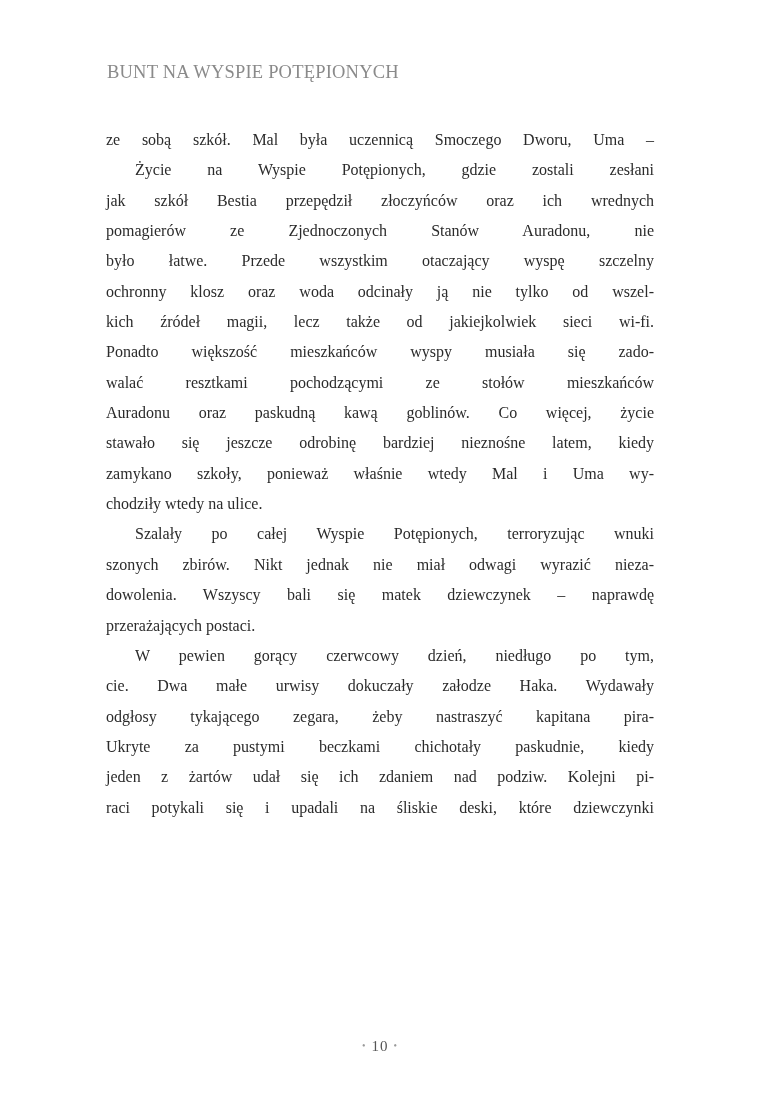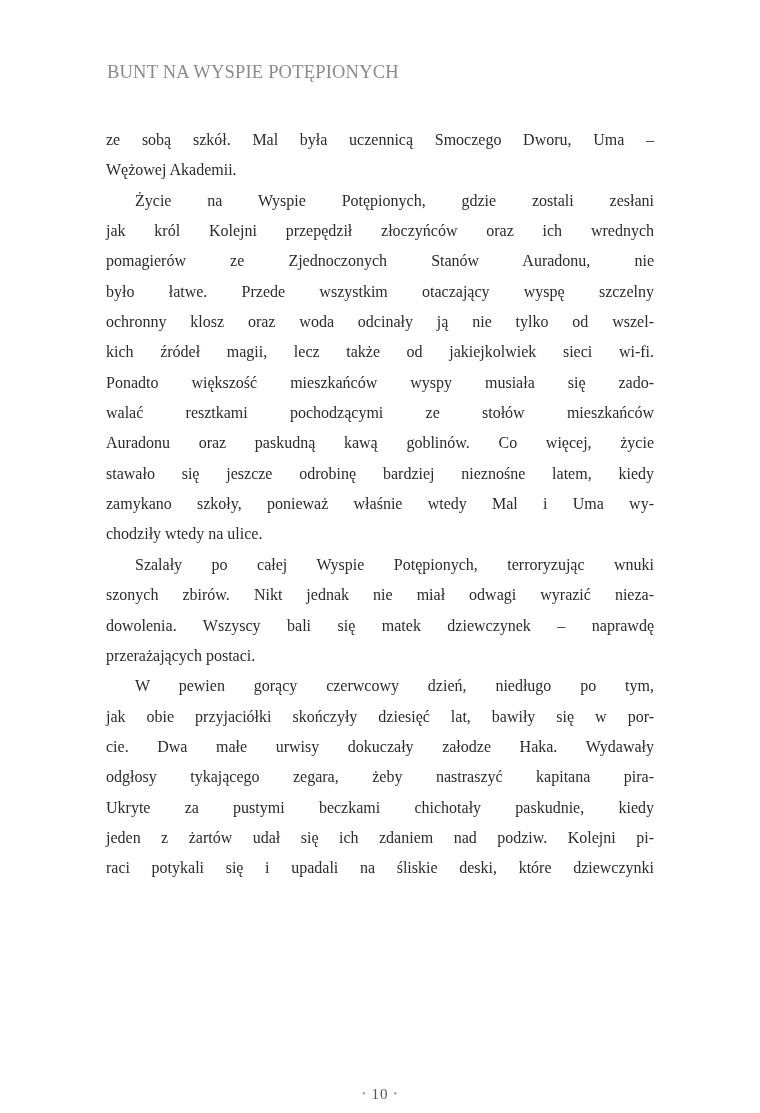--- a/index.html
+++ b/index.html
@@ -56,61 +56,58 @@
     .page-number {
       position: absolute;
       left: 0;
       width: 760px;
       top: 1038px;
       text-align: center;
       font-family: "Liberation Serif", "DejaVu Serif", serif;
       font-size: 15px;
       color: #555555;
       letter-spacing: 1px;
-      margin-top: 48px;
     }
     .page-number .dot {
       color: #9a9a9a;
       font-size: 10px;
       vertical-align: 2px;
       padding: 0 5px;
     }
   </style>
 </head>
 <body>
 
 <div class="page">
 
   <div class="running-header">BUNT NA WYSPIE POTĘPIONYCH</div>
 
   <div class="body-text">
 
     <span class="line">ze sobą szkół. Mal była uczennicą Smoczego Dworu, Uma –</span>
-    <span class="line last">Wężowej Akademii.</span>
 
     <span class="line indent">Życie na Wyspie Potępionych, gdzie zostali zesłani</span>
-    <span class="line">jak król Kolejni przepędził złoczyńców oraz ich wrednych</span>
+    <span class="line">jak szkół Bestia przepędził złoczyńców oraz ich wrednych</span>
     <span class="line">pomagierów ze Zjednoczonych Stanów Auradonu, nie</span>
     <span class="line">było łatwe. Przede wszystkim otaczający wyspę szczelny</span>
     <span class="line">ochronny klosz oraz woda odcinały ją nie tylko od wszel-</span>
     <span class="line">kich źródeł magii, lecz także od jakiejkolwiek sieci wi-fi.</span>
     <span class="line">Ponadto większość mieszkańców wyspy musiała się zado-</span>
     <span class="line">walać resztkami pochodzącymi ze stołów mieszkańców</span>
     <span class="line">Auradonu oraz paskudną kawą goblinów. Co więcej, życie</span>
     <span class="line">stawało się jeszcze odrobinę bardziej nieznośne latem, kiedy</span>
     <span class="line">zamykano szkoły, ponieważ właśnie wtedy Mal i Uma wy-</span>
     <span class="line last">chodziły wtedy na ulice.</span>
 
     <span class="line indent">Szalały po całej Wyspie Potępionych, terroryzując wnuki</span>
     <span class="line">szonych zbirów. Nikt jednak nie miał odwagi wyrazić nieza-</span>
     <span class="line">dowolenia. Wszyscy bali się matek dziewczynek – naprawdę</span>
     <span class="line last">przerażających postaci.</span>
 
     <span class="line indent">W pewien gorący czerwcowy dzień, niedługo po tym,</span>
-    <span class="line">jak obie przyjaciółki skończyły dziesięć lat, bawiły się w por-</span>
     <span class="line">cie. Dwa małe urwisy dokuczały załodze Haka. Wydawały</span>
     <span class="line">odgłosy tykającego zegara, żeby nastraszyć kapitana pira-</span>
     <span class="line">Ukryte za pustymi beczkami chichotały paskudnie, kiedy</span>
     <span class="line">jeden z żartów udał się ich zdaniem nad podziw. Kolejni pi-</span>
     <span class="line">raci potykali się i upadali na śliskie deski, które dziewczynki</span>
   </div>
 
   <div class="page-number">
     <span class="dot">•</span><span>10</span><span class="dot">•</span>
   </div>

